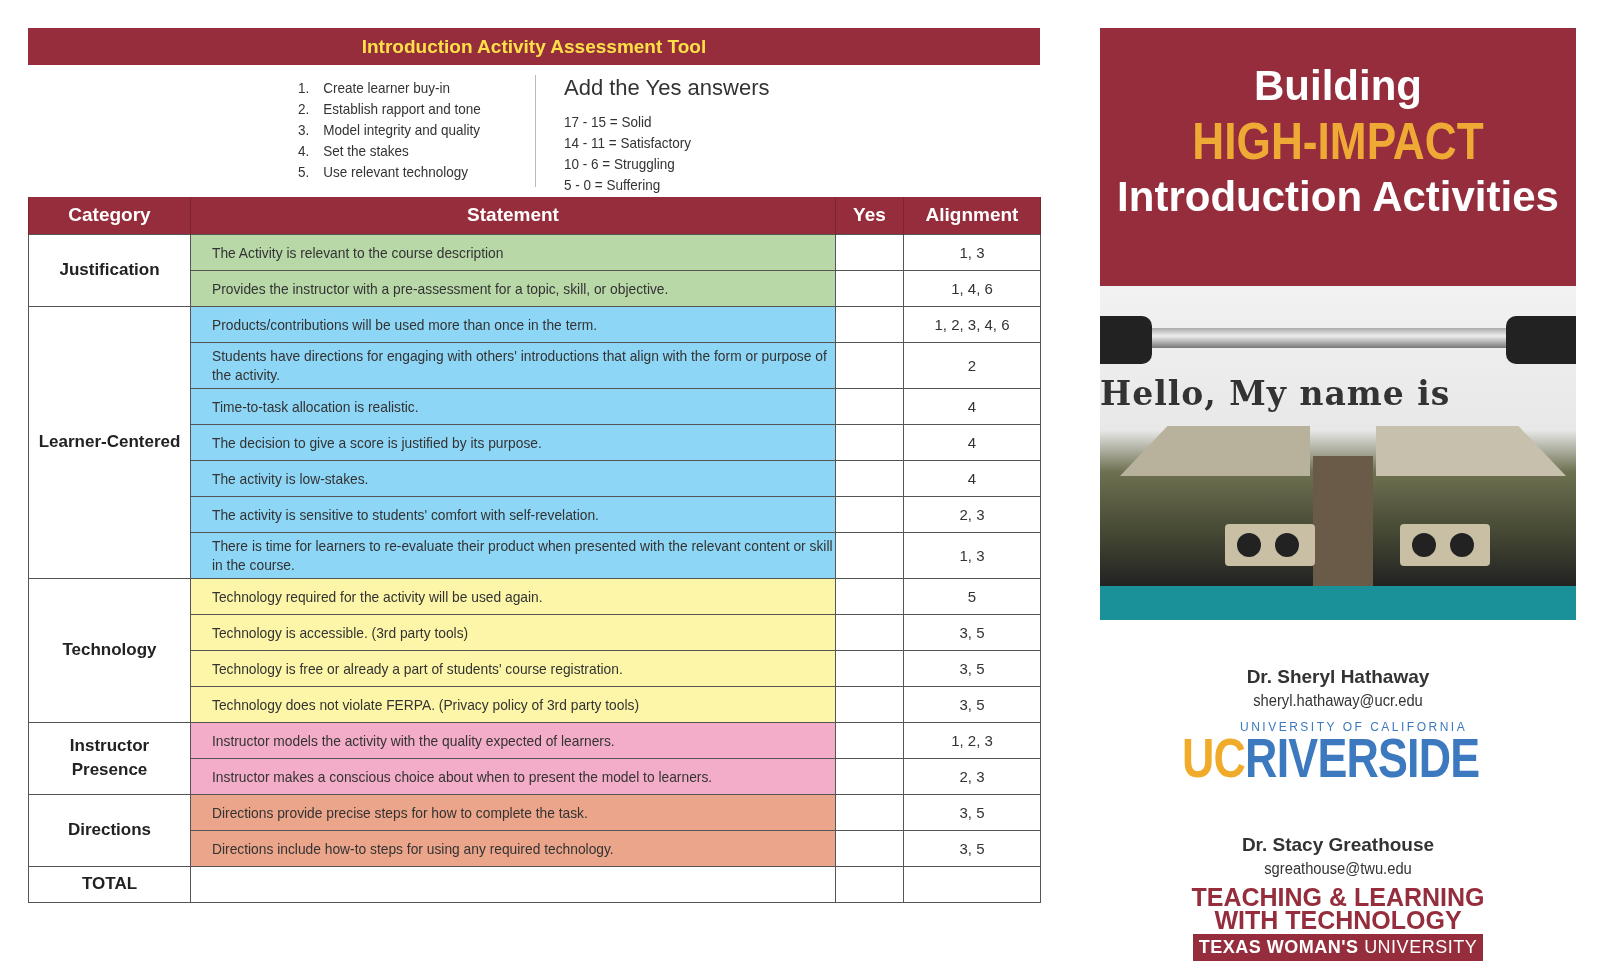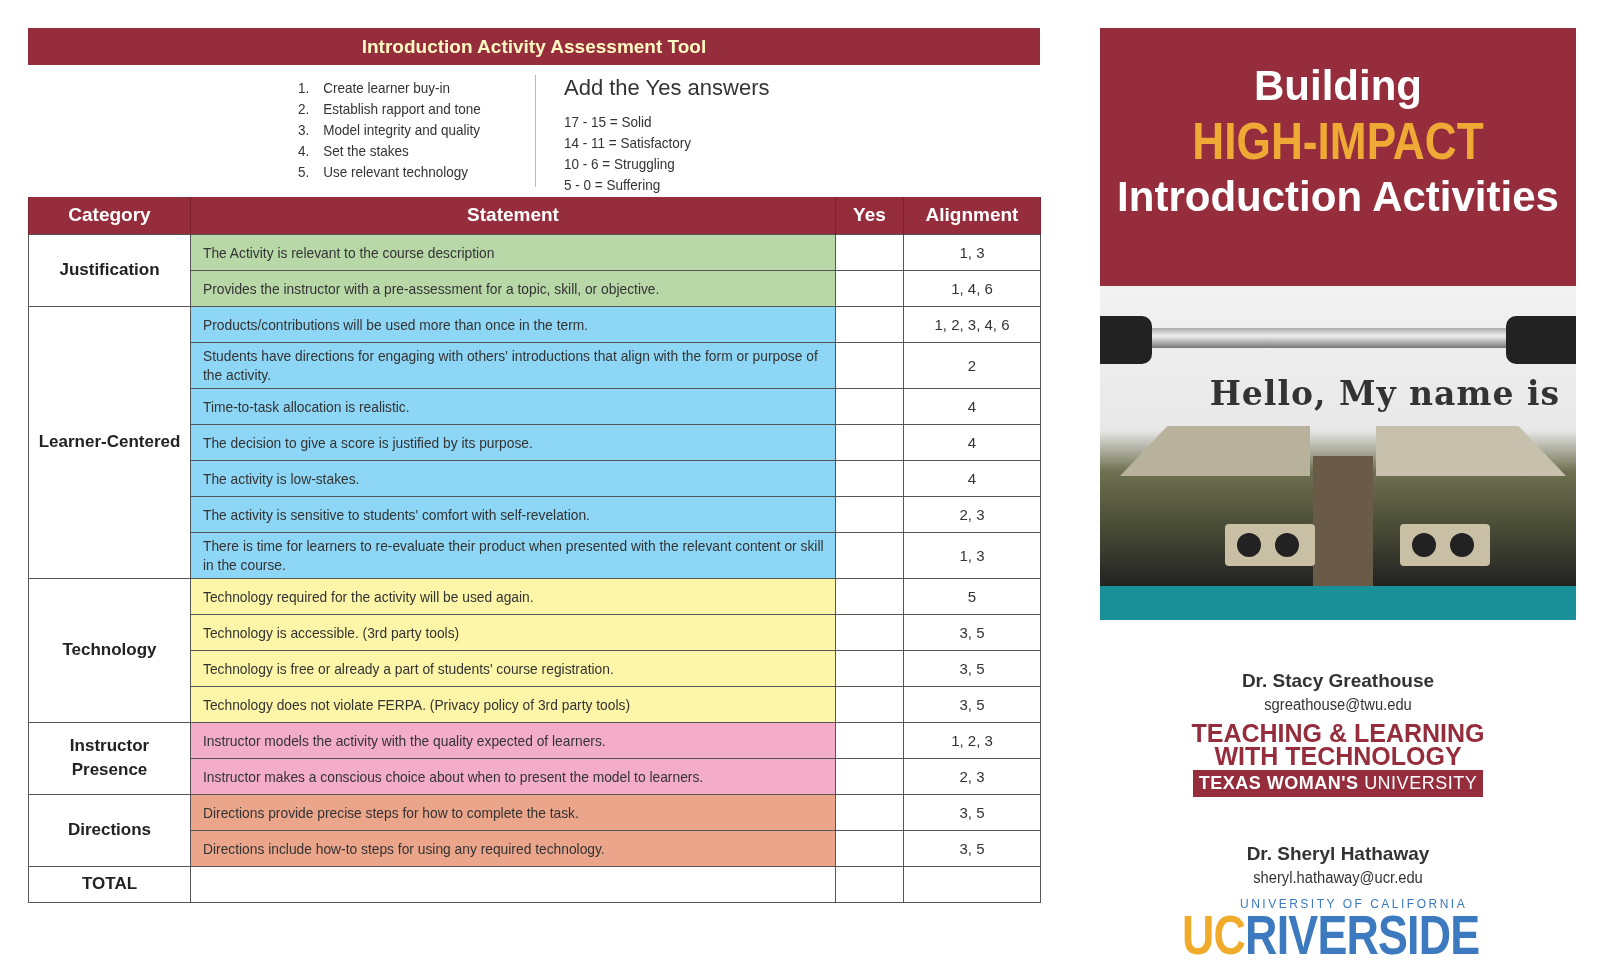--- a/index.html
+++ b/index.html
@@ -2,40 +2,40 @@
 <html><head>
 <meta charset="utf-8">
 <style>
   * { box-sizing: border-box; margin: 0; padding: 0; }
   body {
     width: 1600px; height: 971px; background: #ffffff; position: relative; overflow: hidden;
     font-family: "Liberation Sans", sans-serif; color: #333;
   }
   .left { position: absolute; left: 28px; top: 28px; width: 1012px; }
   .title-bar {
-    background: #952d3c; color: #fef9c3; height: 37px; display: flex; align-items: center; justify-content: center;
+    background: #952d3c; color: #fde047; height: 37px; display: flex; align-items: center; justify-content: center;
     font-weight: bold; font-size: 19px;
   }
   .intro { display: flex; height: 132px; position: relative; }
   .goals { position: absolute; left: 270px; top: 12px; font-size: 15px; color: #333; line-height: 21px; transform: scaleX(0.9); transform-origin: left top; }
   .goals li { list-style: none; display: flex; }
   .goals .num { width: 28px; }
   .divider { position: absolute; left: 507px; top: 10px; width: 1px; height: 112px; background: #bbb; }
   .scoring { position: absolute; left: 536px; top: 10px; color: #333; }
   .scoring h3 { font-weight: normal; font-size: 22px; margin-bottom: 10px; }
   .scoring div.r { font-size: 15px; line-height: 21px; transform: scaleX(0.9); transform-origin: left top; }
 
   table { border-collapse: collapse; width: 1012px; table-layout: fixed; }
   th {
     background: #952d3c; color: #fff; font-weight: bold; font-size: 19px; height: 37px;
     border-left: 1px solid #7a2430; border-right: 1px solid #7a2430;
   }
   td { border: 1px solid #555; font-size: 15px; vertical-align: middle; }
   td.cat { text-align: center; font-weight: bold; font-size: 17px; color: #222; background: #fff; line-height: 24px; }
-  td.stmt { padding: 2px 12px; color: #333; line-height: 19px; }
+  td.stmt { padding: 2px 21px; color: #333; line-height: 19px; }
   td.stmt span { display: inline-block; transform: scaleX(0.92); transform-origin: left center; white-space: nowrap; }
   td.stmt span.wrap { white-space: normal; width: 690px; }
   td.yes { background: #fff; }
   td.align { text-align: center; background: #fff; color: #333; margin-top: 36px; }
   tr.h1 td { height: 36px; }
   tr.h2 td { height: 46px; }
   .c-green { background: #b8d8a8; }
   .c-blue { background: #8ed6f6; }
   .c-yellow { background: #fdf6a8; }
   .c-pink { background: #f4adc9; }
@@ -45,21 +45,21 @@
   .cover-title {
     background: #952d3c; height: 258px; text-align: center; padding-top: 34px;
   }
   .cover-title .l1 { color: #fff; font-weight: bold; font-size: 42px; line-height: 48px; }
   .cover-title .l2 { color: #eeaa35; font-weight: bold; font-size: 52px; line-height: 62px; transform: scaleX(0.85); }
   .cover-title .l3 { color: #fff; font-weight: bold; font-size: 42px; line-height: 50px; }
   .photo { position: relative; height: 300px; background: linear-gradient(#f2f2f2 0%, #e8e8e8 48%, #6d7050 62%, #4a4d36 80%, #222 100%); overflow: hidden; }
   .rod { position: absolute; left: 0; right: 0; top: 42px; height: 20px; background: linear-gradient(#aaa, #eee 40%, #777); }
   .knob-l { position: absolute; left: 0; top: 30px; width: 52px; height: 48px; background: #222; border-radius: 0 10px 10px 0; }
   .knob-r { position: absolute; right: 0; top: 30px; width: 70px; height: 48px; background: #222; border-radius: 10px 0 0 10px; }
-  .hello { position: absolute; left: 0; right: 16px; top: 88px; text-align: right; font-family: "DejaVu Serif", serif; font-weight: bold; font-size: 33px; color: #333; letter-spacing: 1px; }
+  .hello { position: absolute; left: 0; right: 8px; top: 88px; text-align: left; font-family: "DejaVu Serif", serif; font-weight: bold; font-size: 33px; color: #333; letter-spacing: 1px; }
   .guide-l { position: absolute; left: 20px; top: 140px; width: 190px; height: 50px; background: #b8b29c; clip-path: polygon(25% 0, 100% 0, 100% 100%, 0 100%); }
   .guide-r { position: absolute; right: 10px; top: 140px; width: 190px; height: 50px; background: #c6c0ac; clip-path: polygon(0 0, 75% 0, 100% 100%, 0 100%); }
   .plate-l { position: absolute; left: 125px; top: 238px; width: 90px; height: 42px; background: #c9bfa4; border-radius: 4px; }
   .plate-r { position: absolute; left: 300px; top: 238px; width: 90px; height: 42px; background: #c9bfa4; border-radius: 4px; }
   .dot { position: absolute; width: 24px; height: 24px; border-radius: 50%; background: #222; top: 9px; }
   .center-bar { position: absolute; left: 213px; top: 170px; width: 60px; height: 130px; background: #6a5a48; }
   .teal { height: 34px; background: #1a9098; }
   .contact { text-align: center; color: #333; }
   .contact .name { font-weight: bold; font-size: 19px; }
   .contact .email { font-size: 16px; margin-top: 4px; transform: scaleX(0.92); }
@@ -250,31 +250,31 @@
         <div class="dot" style="left:12px"></div>
         <div class="dot" style="left:50px"></div>
       </div>
     <div class="plate-r">
         <div class="dot" style="left:12px"></div>
         <div class="dot" style="left:50px"></div>
       </div>
   </div>
   <div class="teal"></div>
 
+  <div class="contact" style="margin-top:46px">
+    <div class="name">Dr. Sheryl Hathaway</div>
+    <div class="email">sheryl.hathaway@ucr.edu</div>
+    <div class="ucr">
+      <div class="uoc">UNIVERSITY OF CALIFORNIA</div>
+      <div class="logo"><span class="uc">UC</span><span class="riv">RIVERSIDE</span></div>
+    </div>
+  </div>
+
   <div class="contact" style="margin-top:50px">
     <div class="name">Dr. Stacy Greathouse</div>
     <div class="email">sgreathouse@twu.edu</div>
     <div class="twu">
       <div>TEACHING &amp; LEARNING</div>
       <div>WITH TECHNOLOGY</div>
       <div class="twu-bar"><span>TEXAS WOMAN'S</span> <span class="thin">UNIVERSITY</span></div>
     </div>
   </div>
-
-  <div class="contact" style="margin-top:46px">
-    <div class="name">Dr. Sheryl Hathaway</div>
-    <div class="email">sheryl.hathaway@ucr.edu</div>
-    <div class="ucr">
-      <div class="uoc">UNIVERSITY OF CALIFORNIA</div>
-      <div class="logo"><span class="uc">UC</span><span class="riv">RIVERSIDE</span></div>
-    </div>
-  </div>
 </div>
 
 </body></html>

